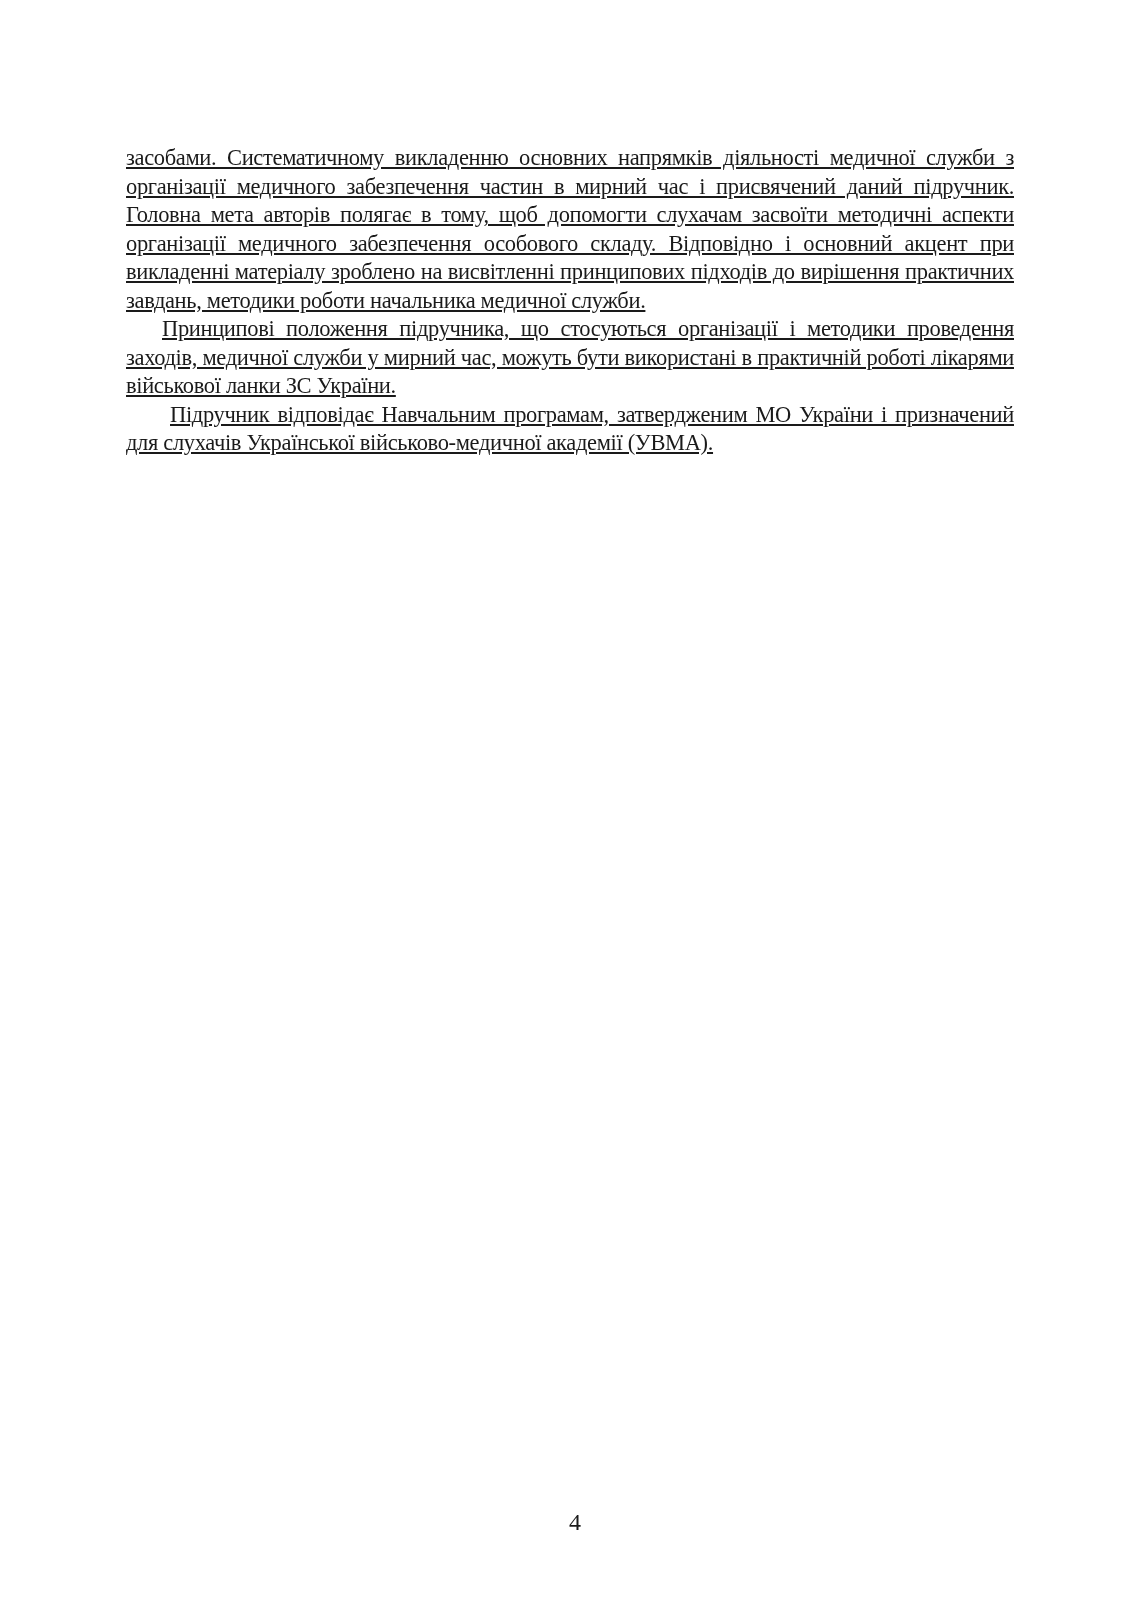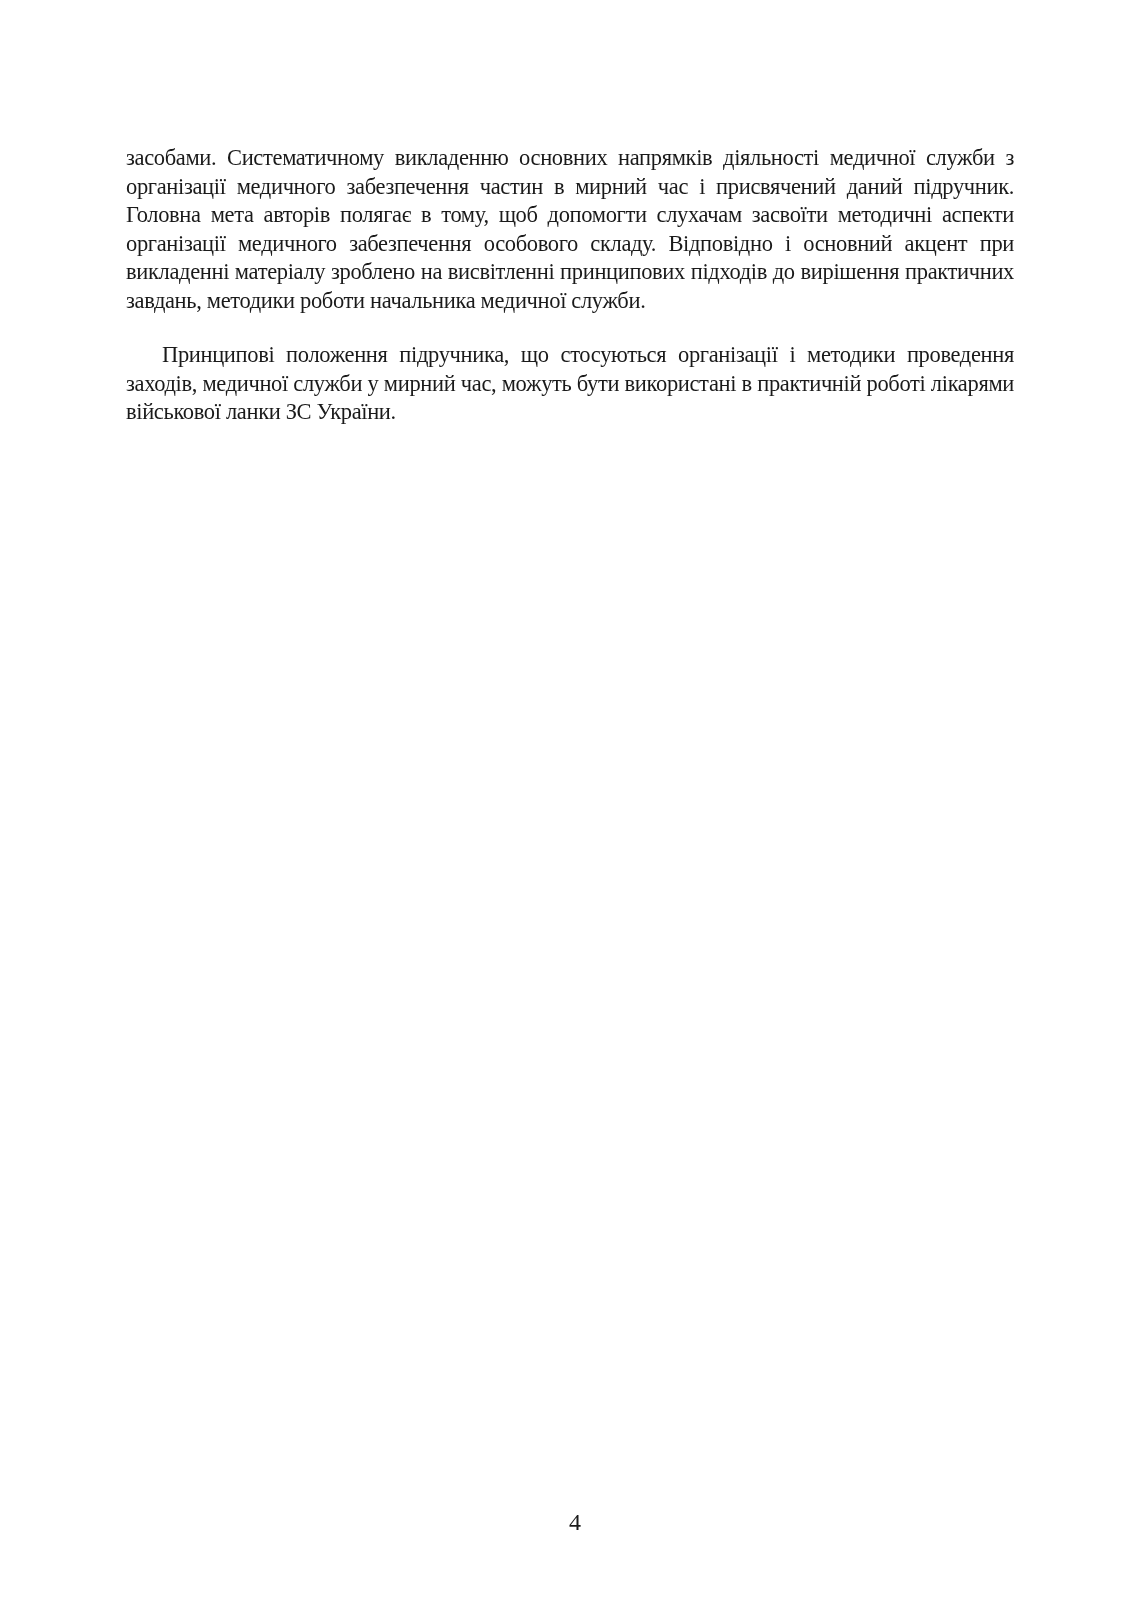--- a/index.html
+++ b/index.html
@@ -24,27 +24,28 @@
       background: #ffffff;
     }
     .body-text {
       position: absolute;
       left: 126px;
       top: 144px;
       width: 888px;
       font-size: 22.5px;
       line-height: 28.5px;
       letter-spacing: -0.35px;
+      text-decoration: underline;
     }
     .para {
       margin: 0;
       text-align: justify;
       text-align-last: left;
     }
-    .para.indent-1 { text-indent: 36px; margin-top: 26px; }
+    .para.indent-1 { text-indent: 36px; }
     .para.indent-2 { text-indent: 44px; }
     .para.indent-3 { text-indent: 44px; }
     .page-number {
       position: absolute;
       left: 0;
       top: 1508px;
       width: 1142px;
       text-align: center;
       font-size: 24px;
       line-height: 28px;
@@ -52,15 +53,16 @@
       box-sizing: border-box;
     }
   </style>
 </head>
 <body>
 
 <div class="page">
   <div class="body-text">
     <p class="para">засобами. Систематичному викладенню основних напрямків діяльності медичної служби з організації медичного забезпечення частин в мирний час і присвячений даний підручник. Головна мета авторів полягає в тому, щоб допомогти слухачам засвоїти методичні аспекти організації медичного забезпечення особового складу. Відповідно і основний акцент при викладенні матеріалу зроблено на висвітленні принципових підходів до вирішення практичних завдань, методики роботи начальника медичної служби.</p>
     <p class="para indent-1">Принципові положення підручника, що стосуються організації і методики проведення заходів, медичної служби у мирний час, можуть бути використані в практичній роботі лікарями військової ланки ЗС України.</p>
+    <p class="para indent-2">Підручник відповідає Навчальним програмам, затвердженим МО України і призначений для слухачів Української військово-медичної академії (УВМА).</p>
   </div>
   <div class="page-number">4</div>
 </div>
 
 </body></html>

